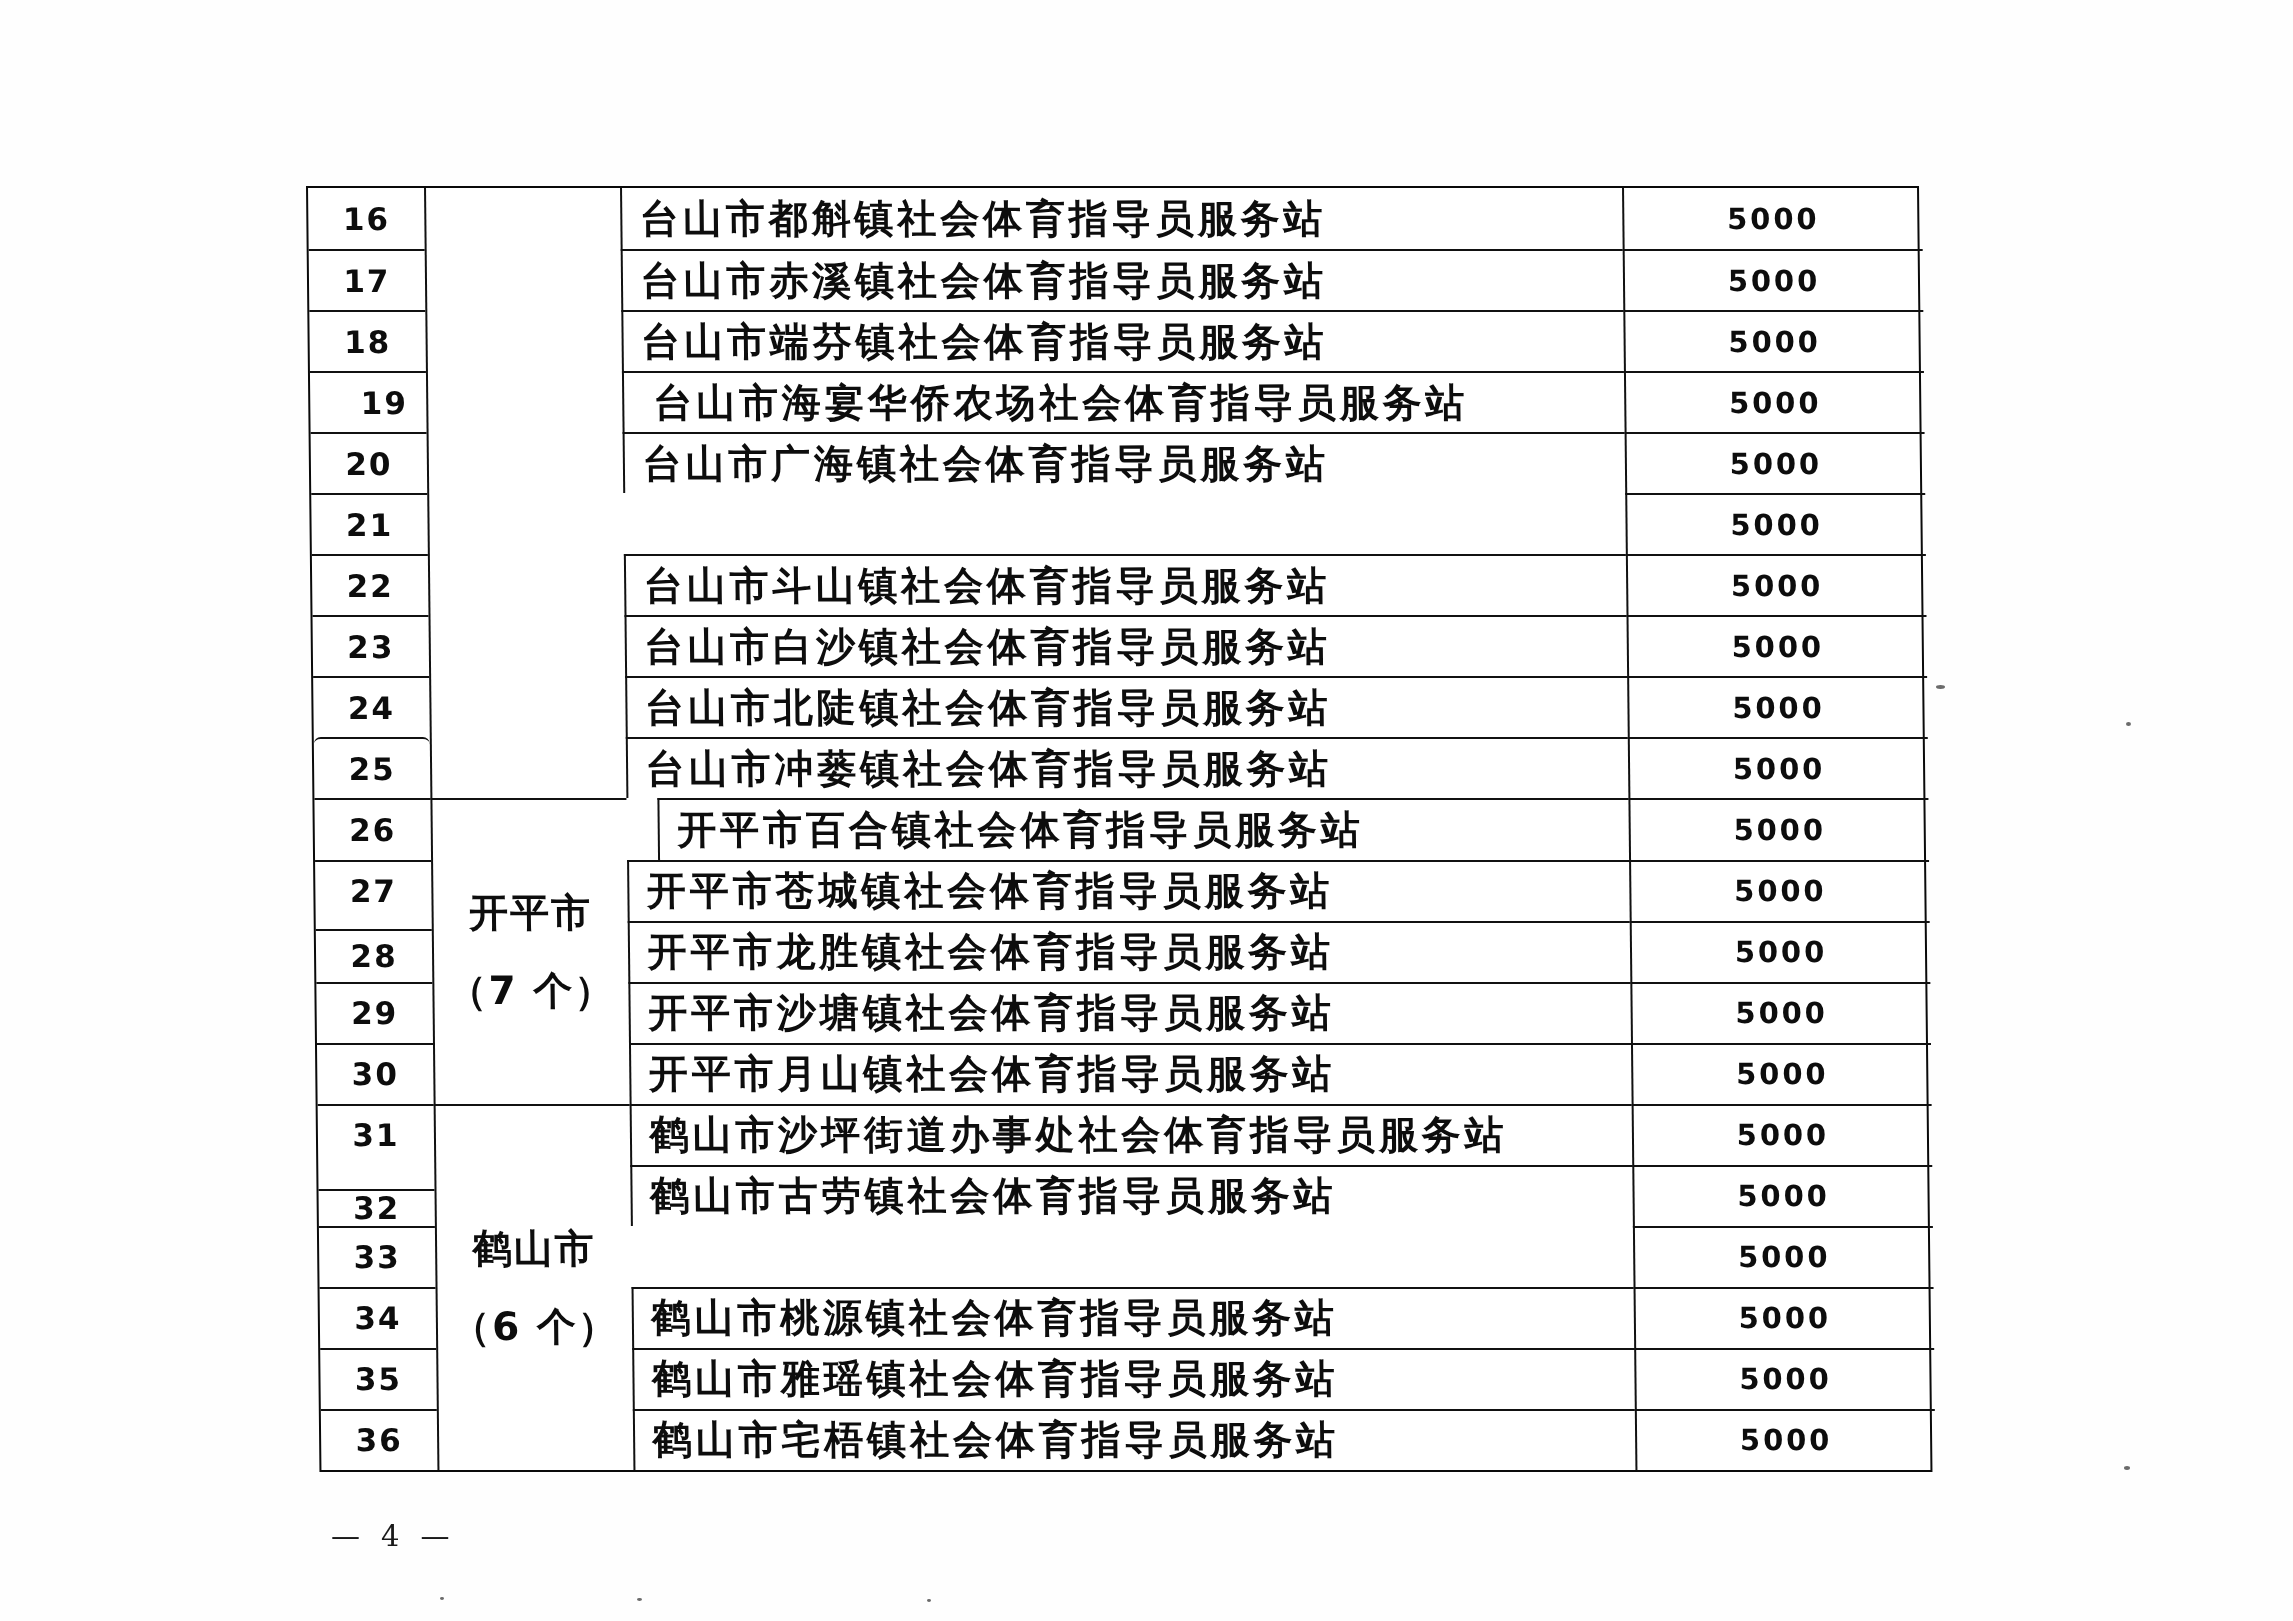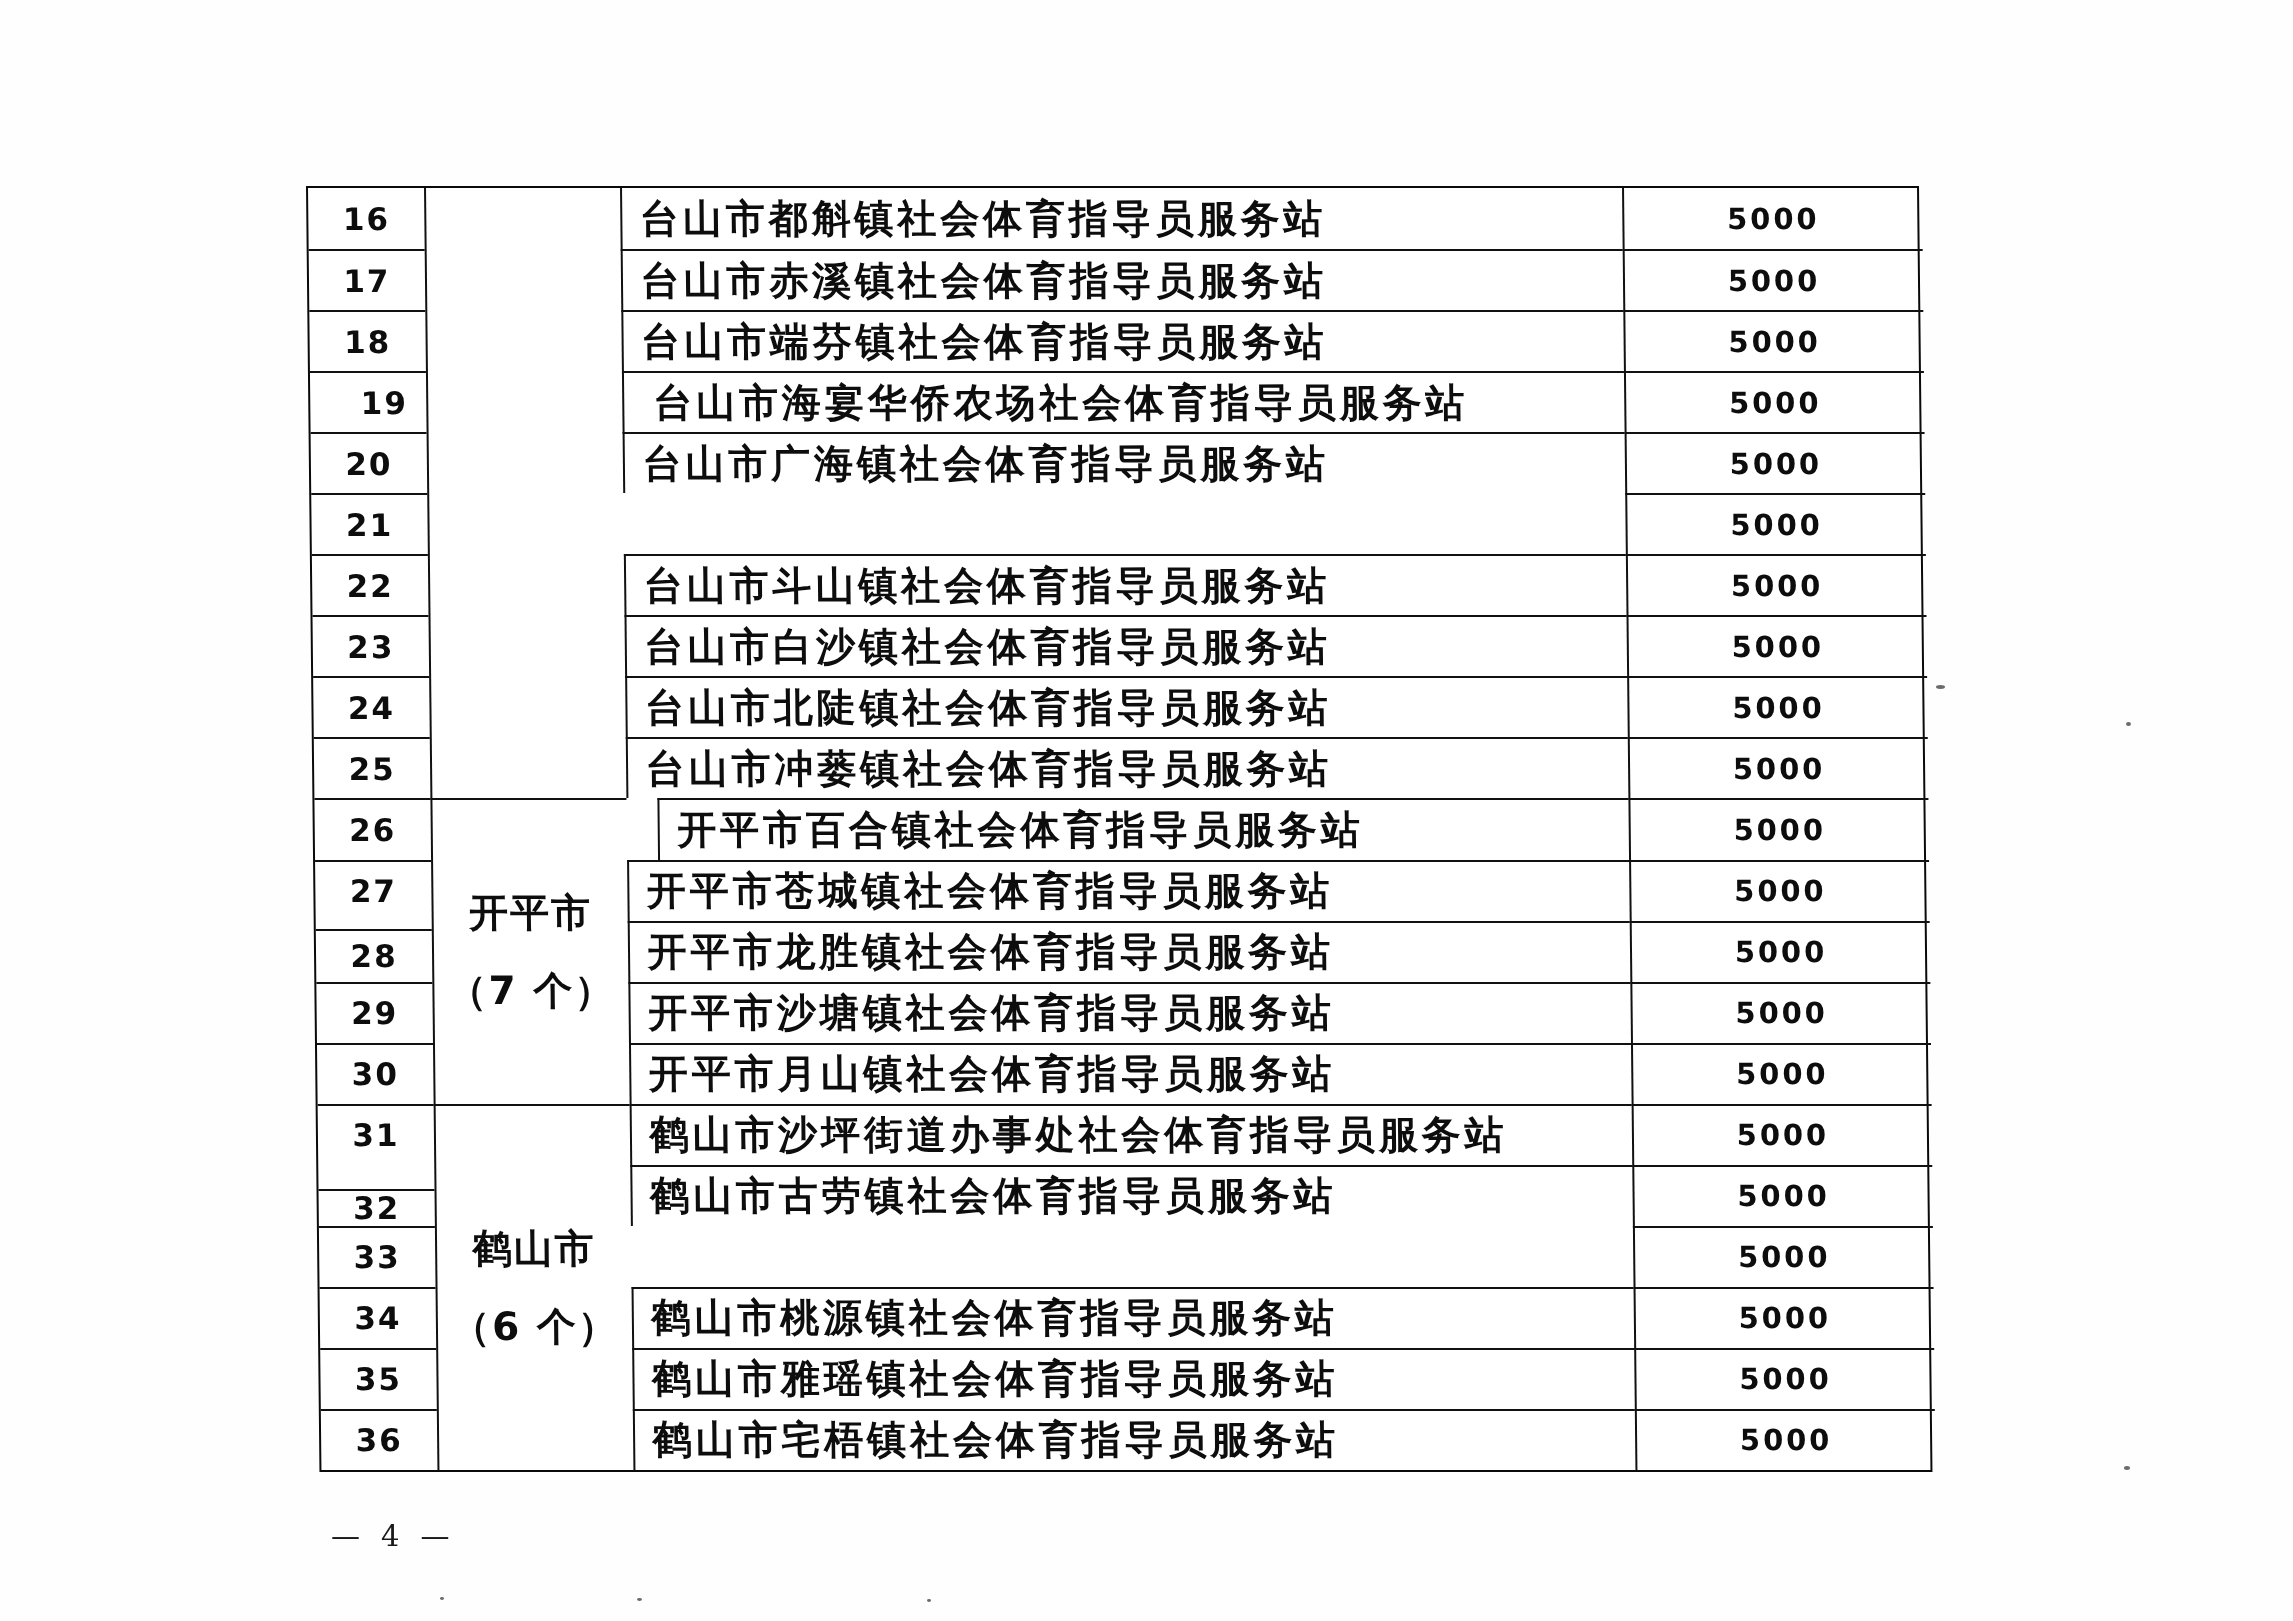--- a/index.html
+++ b/index.html
@@ -114,21 +114,21 @@
       <div class="cell amount-cell bl bt" style="grid-area: 6 / 4;">5000</div>
       <div class="cell no-cell bt" style="grid-area: 7 / 1;">22</div>
       <div class="cell name-cell bl bt" style="grid-area: 7 / 3;">台山市斗山镇社会体育指导员服务站</div>
       <div class="cell amount-cell bl bt" style="grid-area: 7 / 4;">5000</div>
       <div class="cell no-cell bt" style="grid-area: 8 / 1;">23</div>
       <div class="cell name-cell bl bt" style="grid-area: 8 / 3;">台山市白沙镇社会体育指导员服务站</div>
       <div class="cell amount-cell bl bt" style="grid-area: 8 / 4;">5000</div>
       <div class="cell no-cell bt" style="grid-area: 9 / 1;">24</div>
       <div class="cell name-cell bl bt" style="grid-area: 9 / 3;">台山市北陡镇社会体育指导员服务站</div>
       <div class="cell amount-cell bl bt" style="grid-area: 9 / 4;">5000</div>
-      <div class="cell no-cell bt" style="grid-area: 10 / 1;">25</div>
+      <div class="cell no-cell bt" style="grid-area: 10 / 1; border-radius: 7px;">25</div>
       <div class="cell name-cell bl bt" style="grid-area: 10 / 3;">台山市冲蒌镇社会体育指导员服务站</div>
       <div class="cell amount-cell bl bt" style="grid-area: 10 / 4;">5000</div>
       <div class="cell city-cell bl bt" style="grid-area: 11 / 2 / span 5;">
     <div>开平市</div>
     <div>（7 个）</div>
   </div>
       <div class="cell no-cell bt" style="grid-area: 11 / 1;">26</div>
       <div class="cell name-cell bl bt" style="grid-area: 11 / 3; margin-left: 31px;">开平市百合镇社会体育指导员服务站</div>
       <div class="cell amount-cell bl bt" style="grid-area: 11 / 4;">5000</div>
       <div class="cell no-cell bt" style="grid-area: 12 / 1;">27</div>

